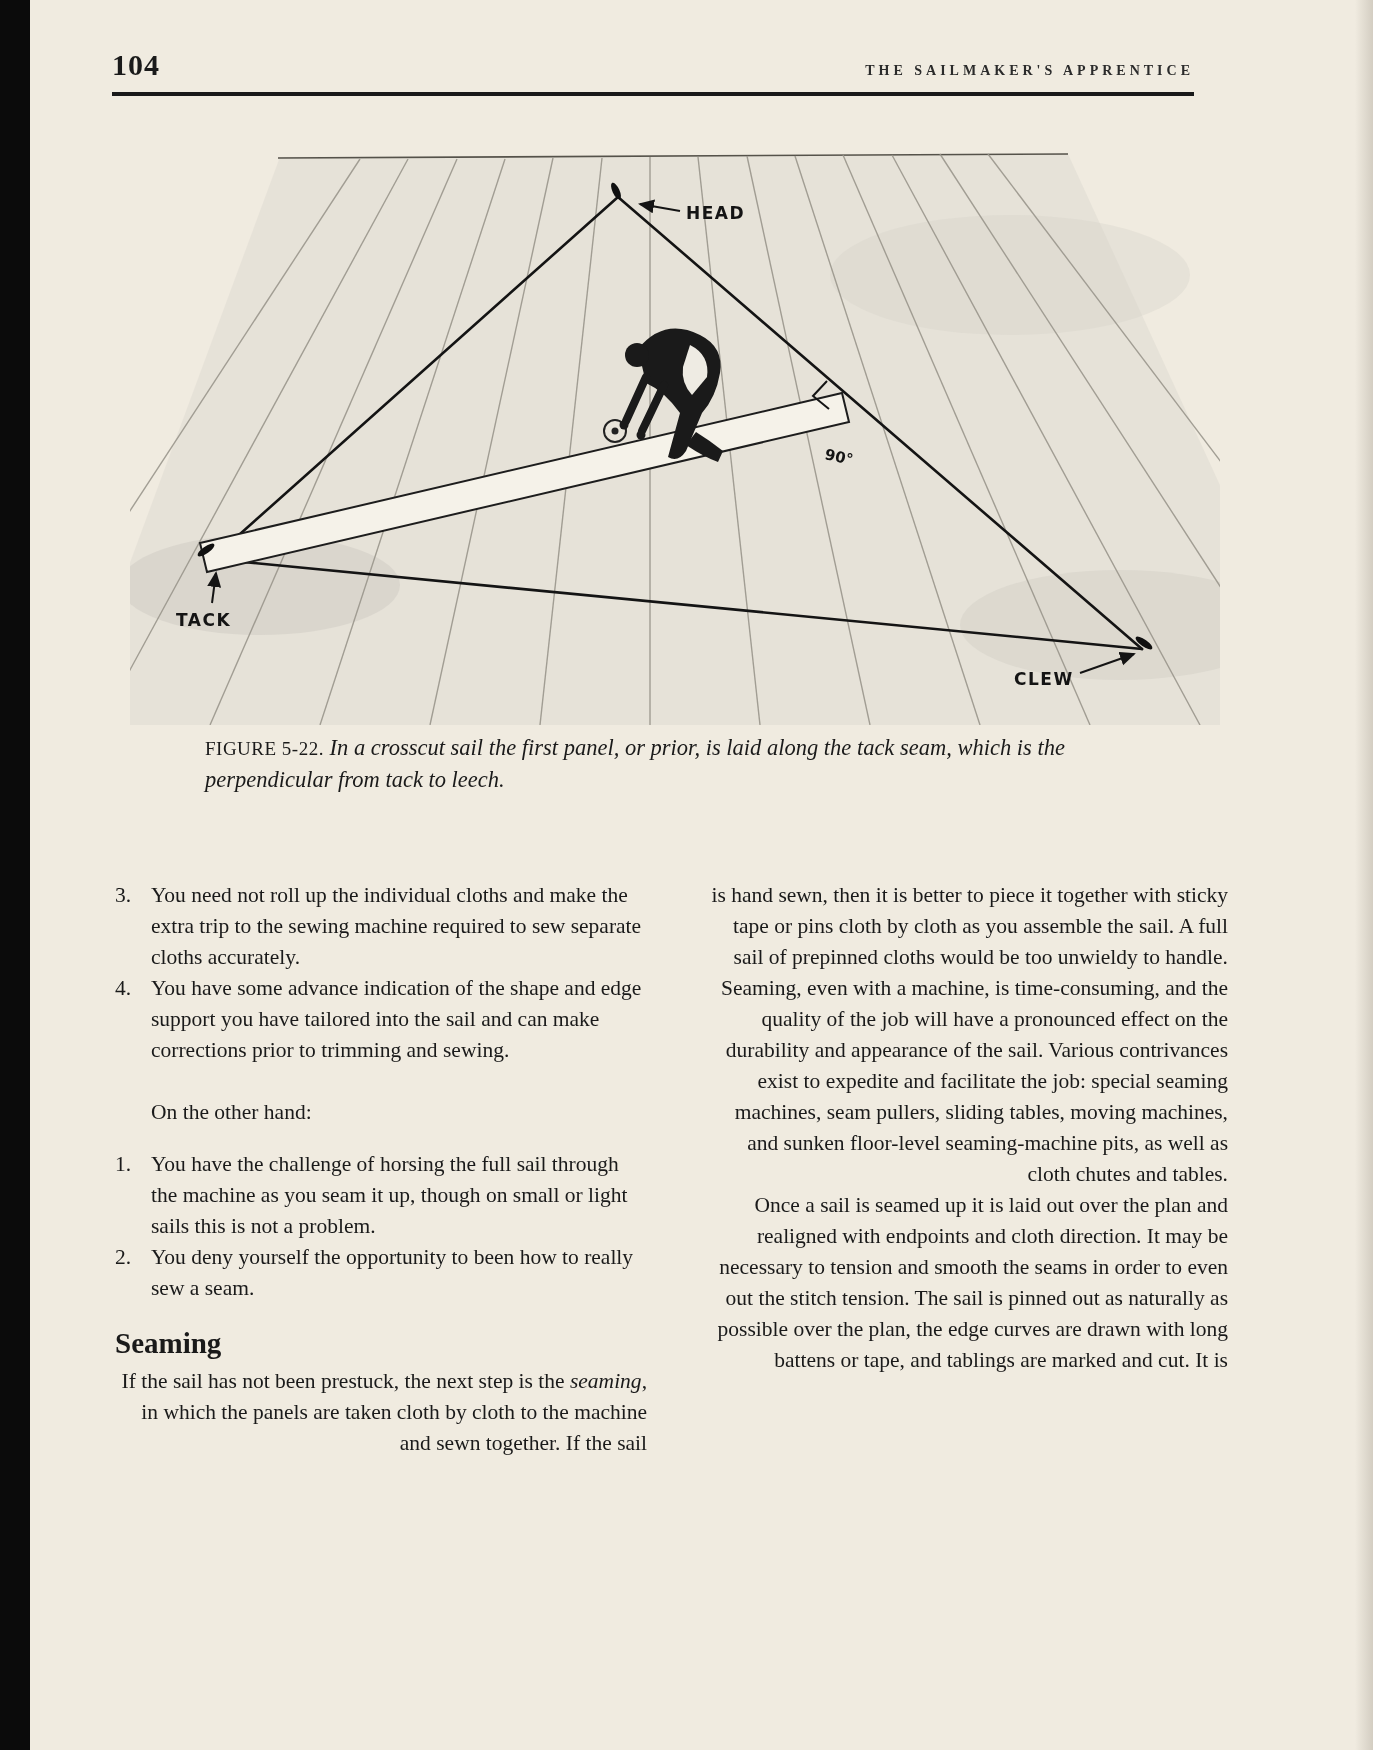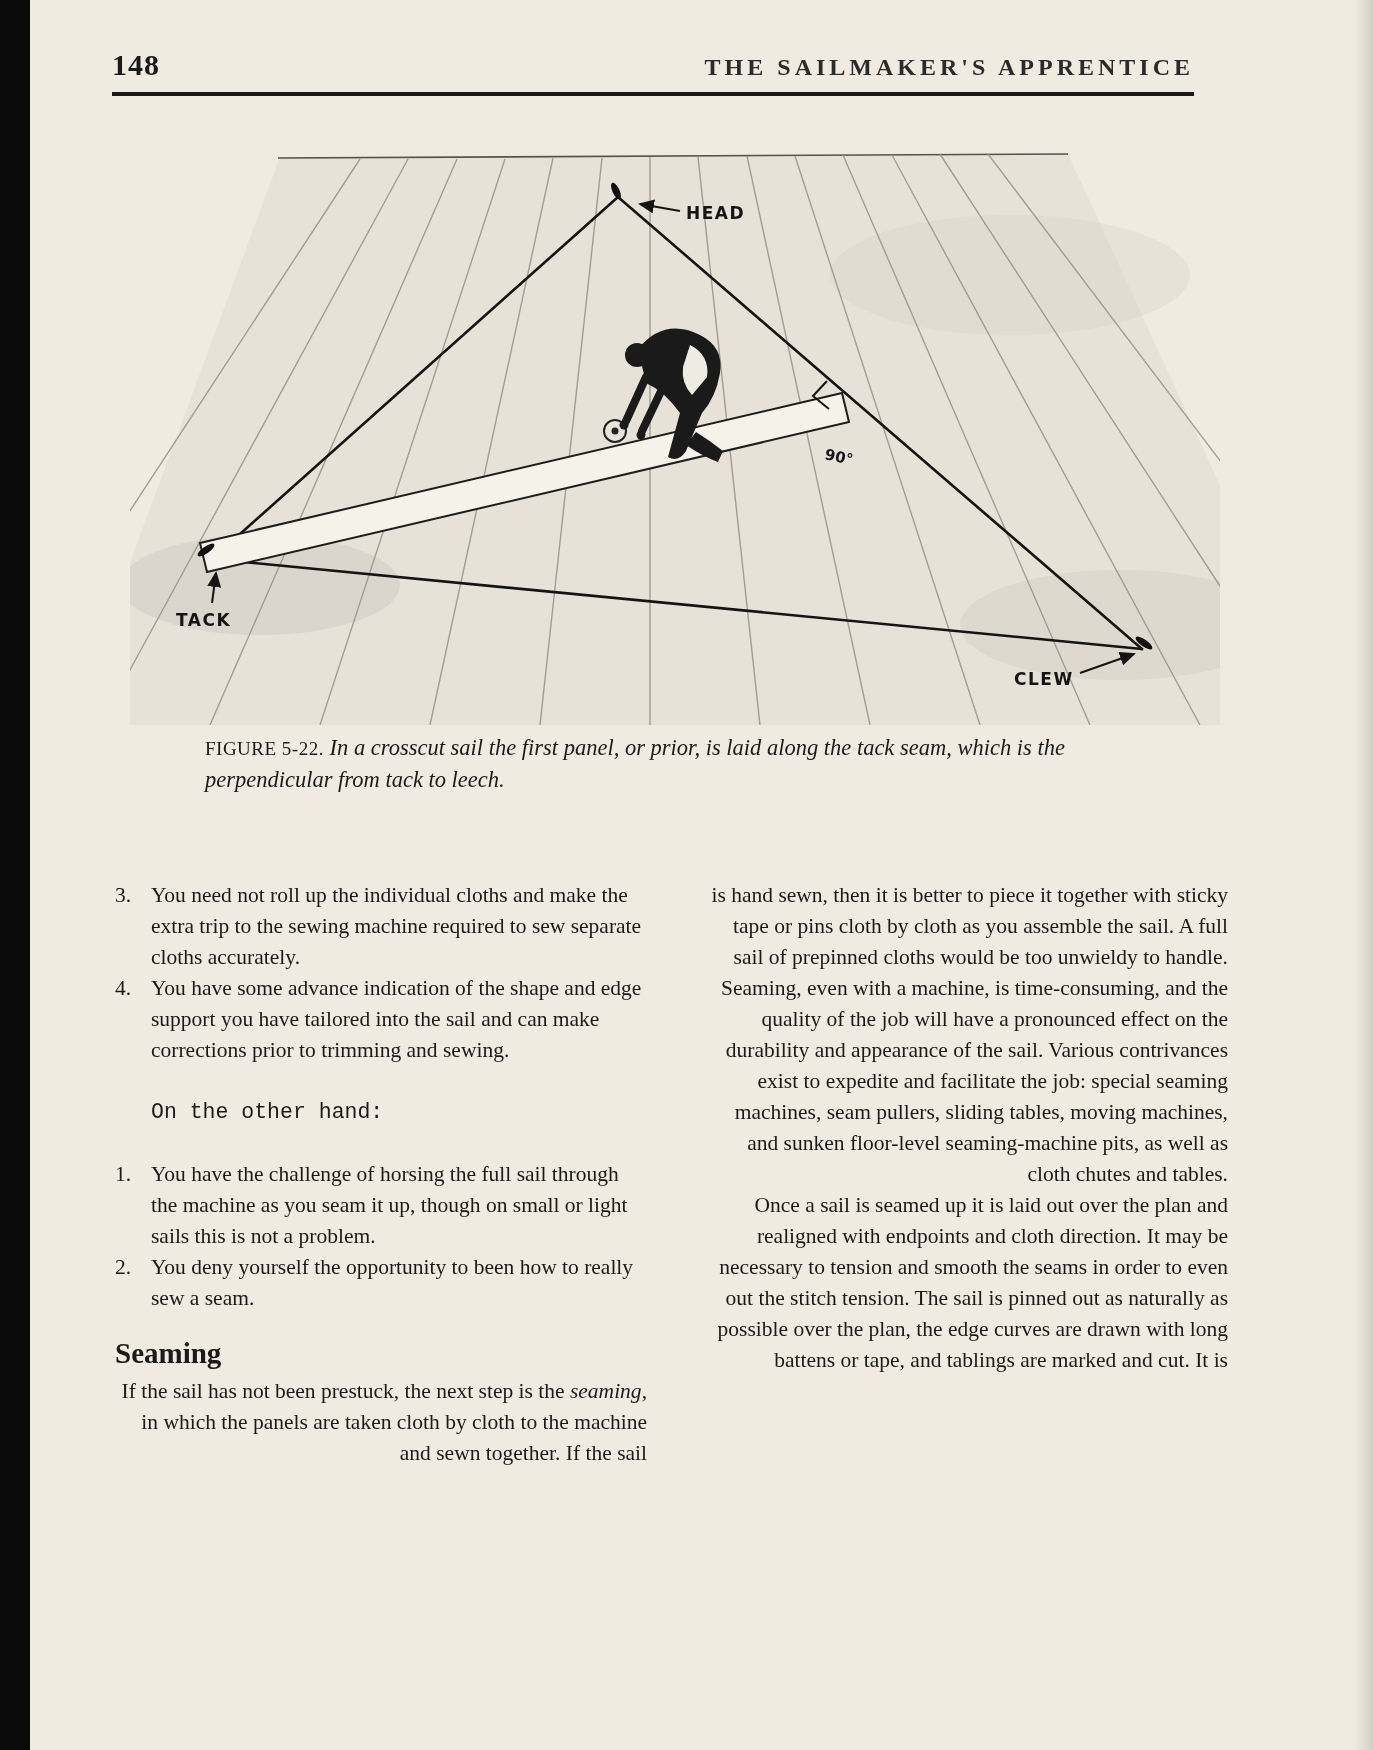--- a/index.html
+++ b/index.html
@@ -7,52 +7,52 @@
     width:1373px;height:1750px;position:relative;overflow:hidden;
     background:#f0ebe0;
     font-family:"Liberation Serif", serif;
     color:#1a1a1a;
   }
   .scan-left-bar{position:absolute;left:0;top:0;width:30px;height:1750px;background:#0b0b0b;}
   .scan-right-shade{position:absolute;right:0;top:0;width:18px;height:1750px;
     background:linear-gradient(to right, rgba(0,0,0,0), rgba(80,70,55,0.18));}
   .page-header{position:absolute;left:112px;top:48px;width:1082px;display:flex;justify-content:space-between;align-items:baseline;}
   .page-number{font-size:30px;font-weight:bold;letter-spacing:1px;}
-  .running-title{font-size:24px;letter-spacing:4px;color:#2b2b2b;font-weight:600;}
+  .running-title{font-size:14px;letter-spacing:4px;color:#2b2b2b;font-weight:600;}
   .header-rule{position:absolute;left:112px;top:92px;width:1082px;height:4px;background:#191919;}
 
   .figure-wrap{position:absolute;left:130px;top:145px;width:1090px;height:580px;}
   .figure-caption{position:absolute;left:205px;top:732px;width:900px;font-size:22.5px;line-height:31px;}
   .caption-label{font-style:normal;font-size:19px;letter-spacing:0.5px;}
   .caption-italic{font-style:italic;}
 
   .col{position:absolute;font-size:21.5px;line-height:31px;}
   .col-left{left:115px;top:880px;width:532px;}
   .col-right{left:708px;top:880px;width:520px;text-align:justify;}
 
   .list-item{display:flex;}
   .list-num{width:36px;flex:none;}
   .list-txt{flex:1;}
-  .interlude{margin:31px 0 31px 36px;font-family:Liberation Mono, monospace;}
+  .interlude{margin:31px 0 21px 36px;}
   .section-heading{font-size:29px;font-weight:bold;margin:22px 0 6px 0;line-height:34px;}
   .col p{margin:0;text-align:right;}
   .col-right .section-heading{margin-top:14px;}
   .it{font-style:italic;}
 
   .fig-label{font-family:"DejaVu Sans", sans-serif;font-size:17px;font-weight:bold;letter-spacing:1.5px;fill:#141414;}
   .fig-angle{font-family:"DejaVu Sans", sans-serif;font-size:15px;font-weight:bold;fill:#141414;}
 </style>
 </head>
 <body>
 
 <div class="scan-left-bar"></div>
 <div class="scan-right-shade"></div>
 
 <div class="page-header">
-  <span class="page-number">148</span>
+  <span class="page-number">104</span>
   <span class="running-title">THE SAILMAKER'S APPRENTICE</span>
 </div>
 <div class="header-rule"></div>
 
 <div class="figure-wrap">
   <svg width="1090" height="580" viewBox="0 0 1090 580">
     <defs>
       <marker id="ah" markerWidth="9" markerHeight="8" refX="7" refY="3.5" orient="auto">
         <path d="M0,0 L8,3.5 L0,7 Z" fill="#141414"></path>
       </marker>

